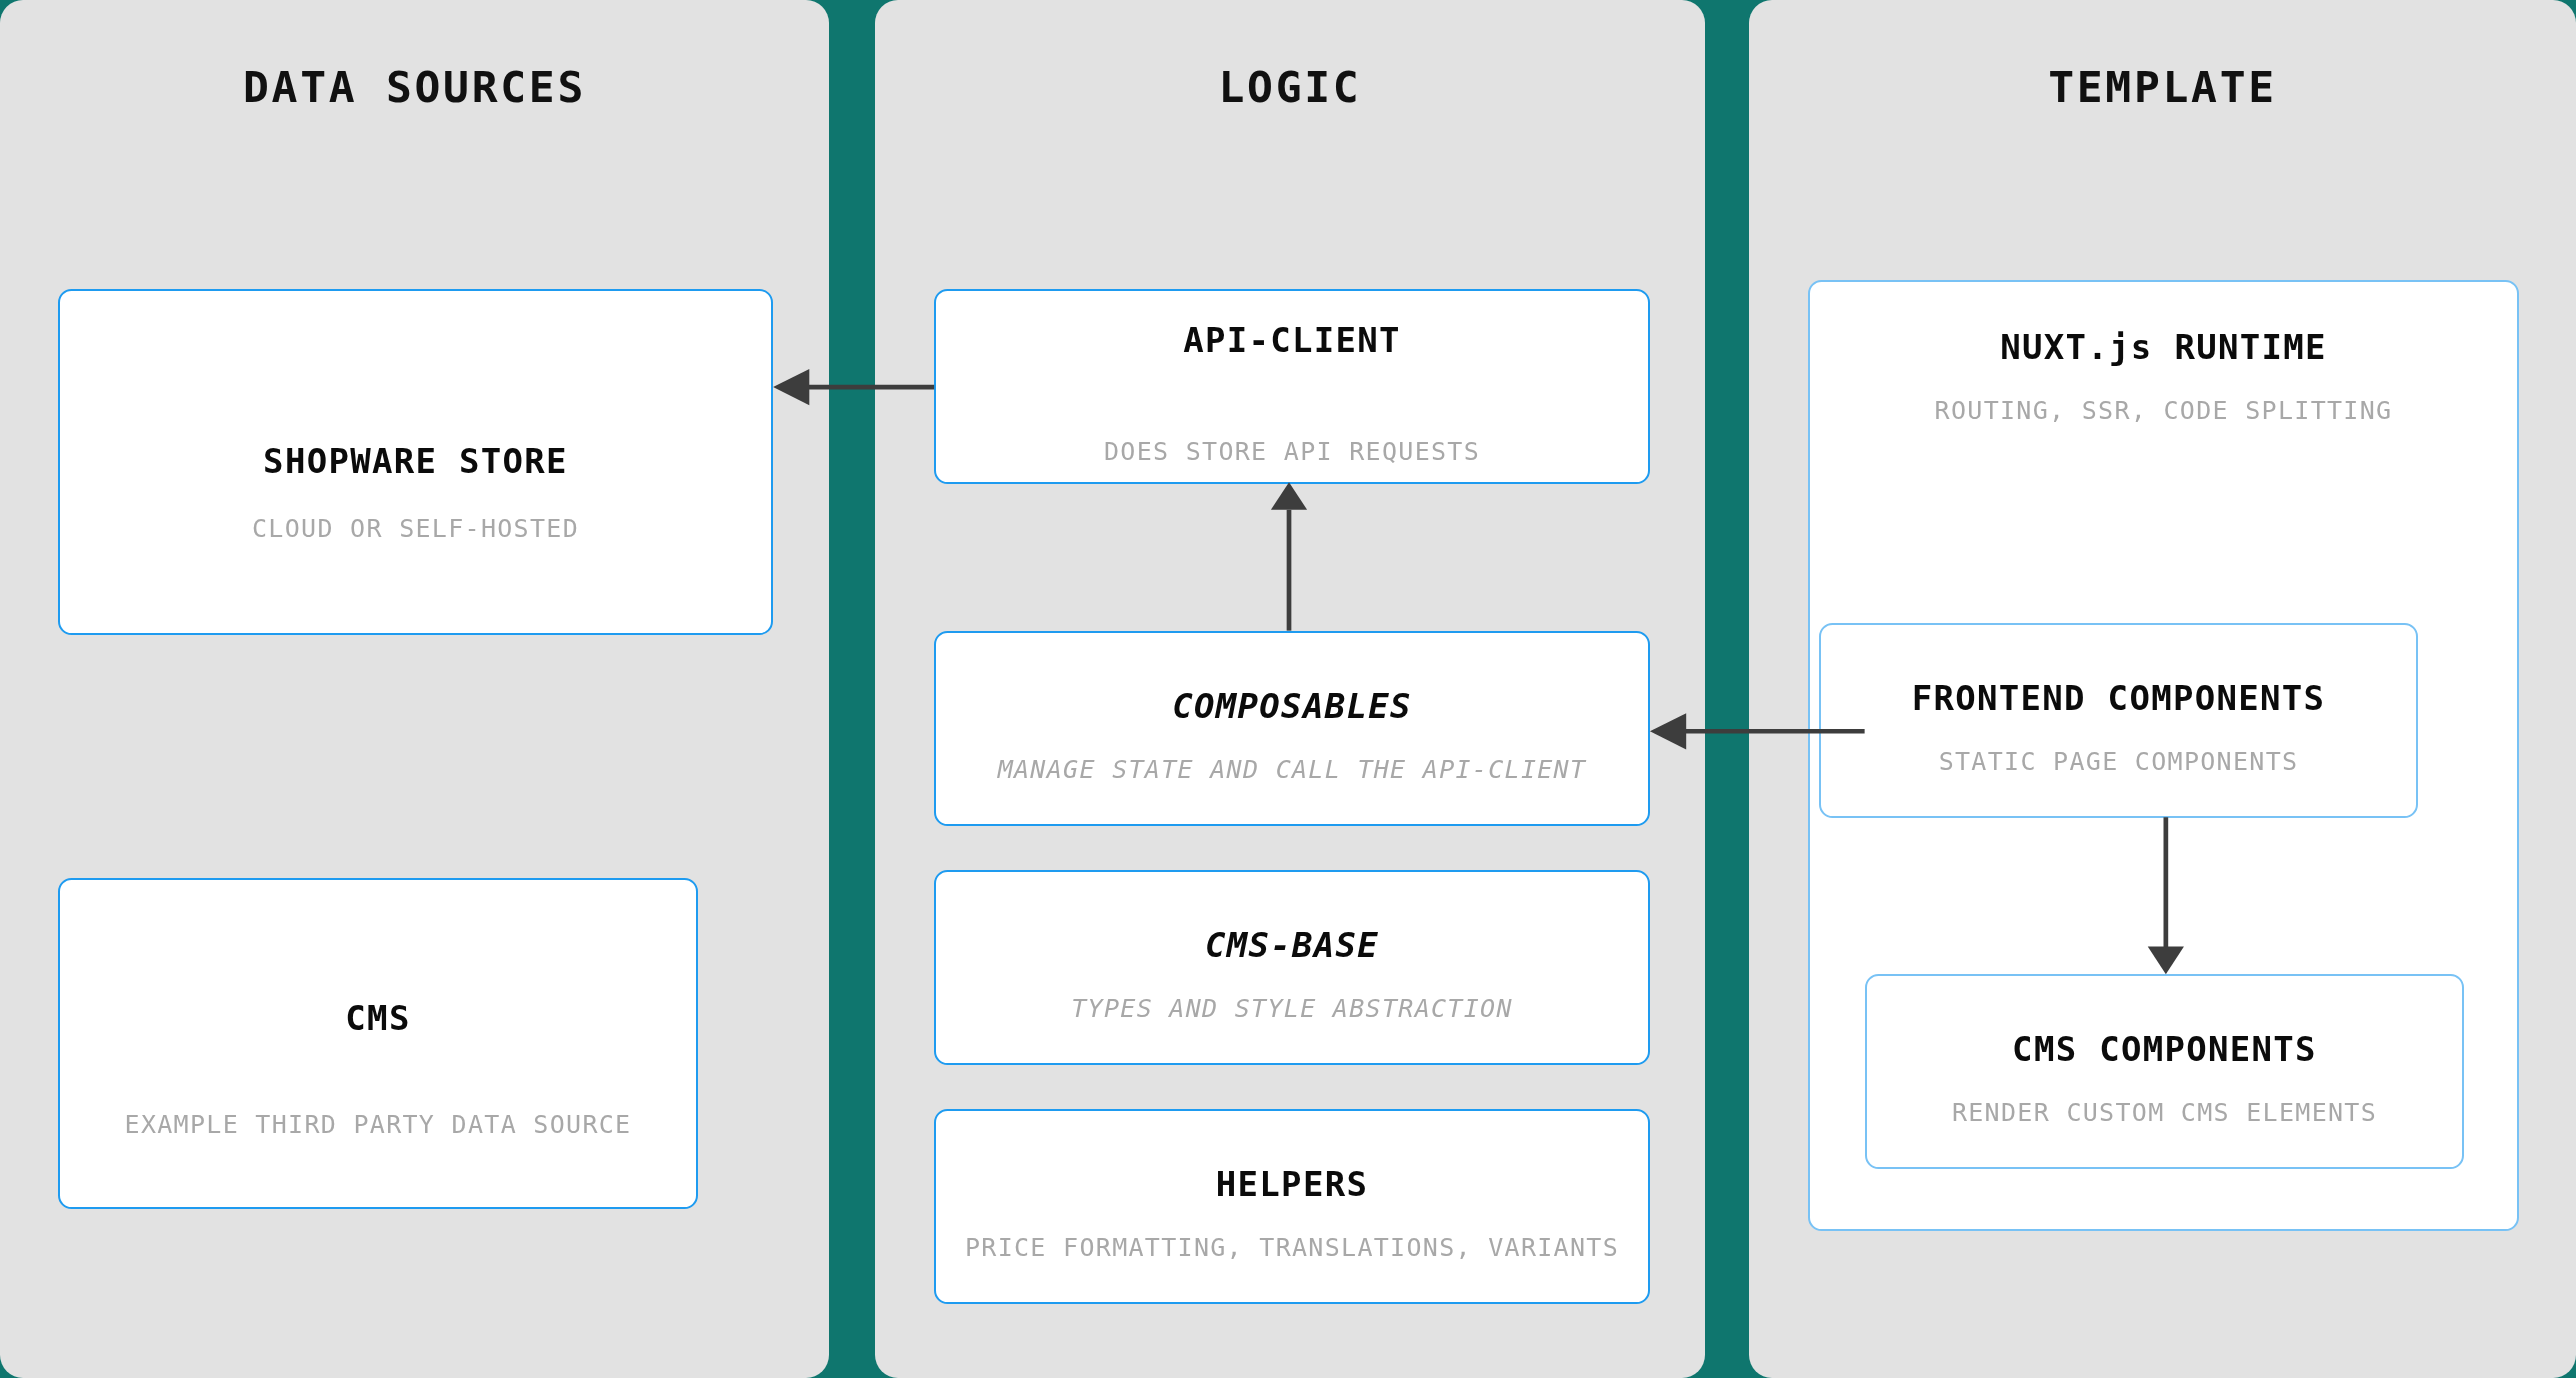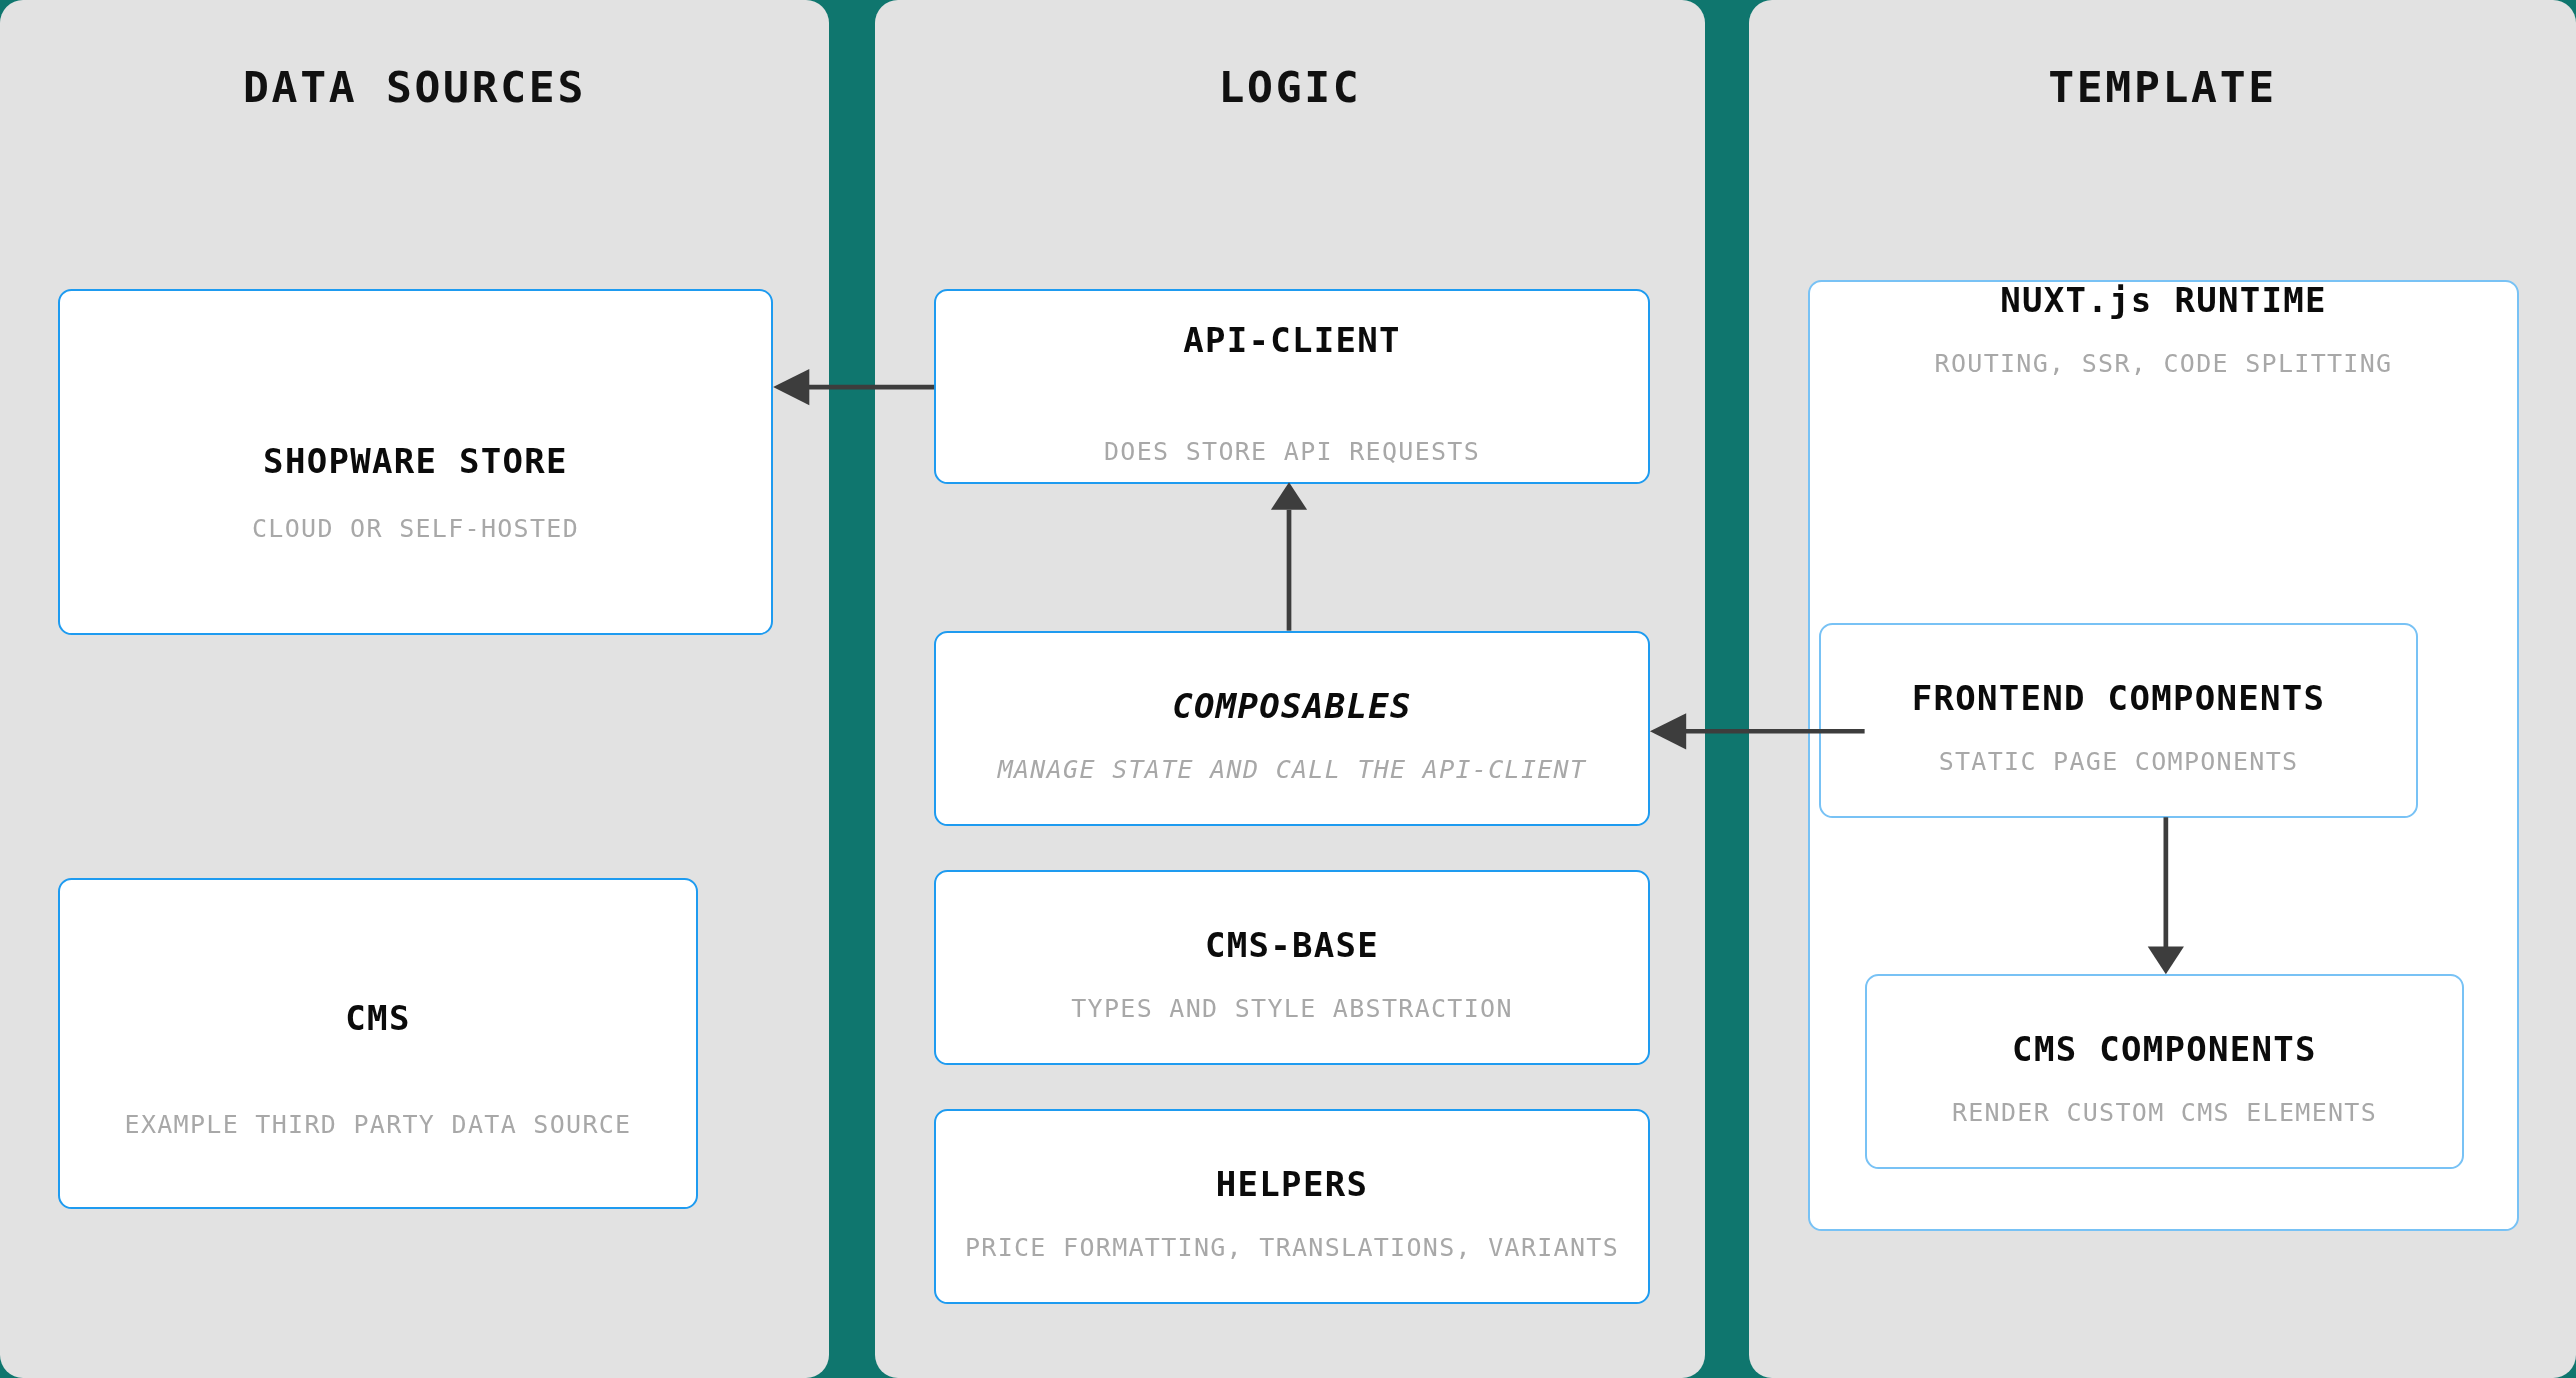--- a/index.html
+++ b/index.html
@@ -99,30 +99,30 @@
   #node-cms .node-sub      { margin-top: 42px; }
 
   #node-api-client         { left: 934px; top: 289px;  width: 716px; height: 195px; gap: 48px; }
   #node-api-client .node-title { margin-top: 14.8px; }
   #node-api-client .node-sub   { margin-top: 31px; }
 
   #node-composables        { left: 934px; top: 631px;  width: 716px; height: 195px; font-style: italic; }
   #node-composables .node-title { margin-top: 14.8px; }
   #node-composables .node-sub   { margin-top: 31px; }
 
-  #node-cms-base           { left: 934px; top: 870px; width: 716px; height: 195px; }
+  #node-cms-base           { left: 934px; top: 870px; width: 716px; height: 195px; font-style: italic; }
   #node-cms-base .node-title { margin-top: 14.8px; }
   #node-cms-base .node-sub   { margin-top: 31px; }
 
   #node-helpers            { left: 934px; top: 1109px; width: 716px; height: 195px; }
   #node-helpers .node-title { margin-top: 14.8px; }
   #node-helpers .node-sub   { margin-top: 31px; }
 
   #node-nuxt-runtime       { left: 1808px; top: 280px;  width: 711px; height: 951px; }
-  #node-nuxt-runtime > .node-title { }
+  #node-nuxt-runtime > .node-title { margin-top: 47px; }
   #node-nuxt-runtime > .node-sub   { margin-top: 31px; }
 
   #node-frontend-components { left: 1819px; top: 623px; width: 599px; height: 195px; }
   #node-frontend-components .node-title { margin-top: 14.8px; }
   #node-frontend-components .node-sub   { margin-top: 31px; }
 
   #node-cms-components      { left: 1865px; top: 974px; width: 599px; height: 195px; }
   #node-cms-components .node-title { margin-top: 14.8px; }
   #node-cms-components .node-sub   { margin-top: 31px; }
 

